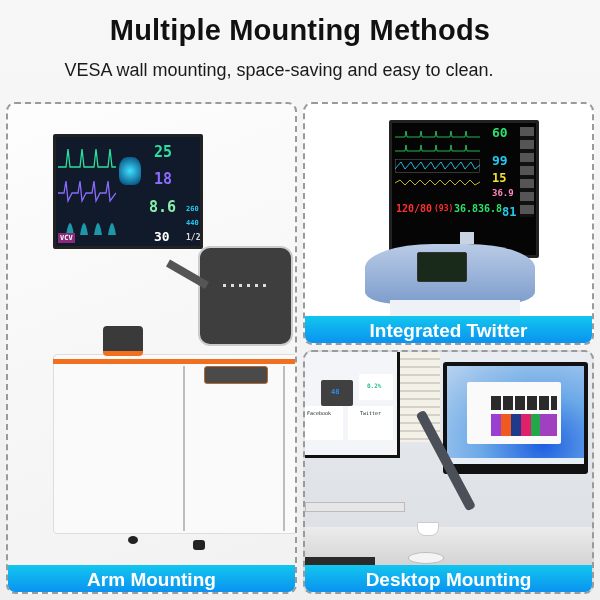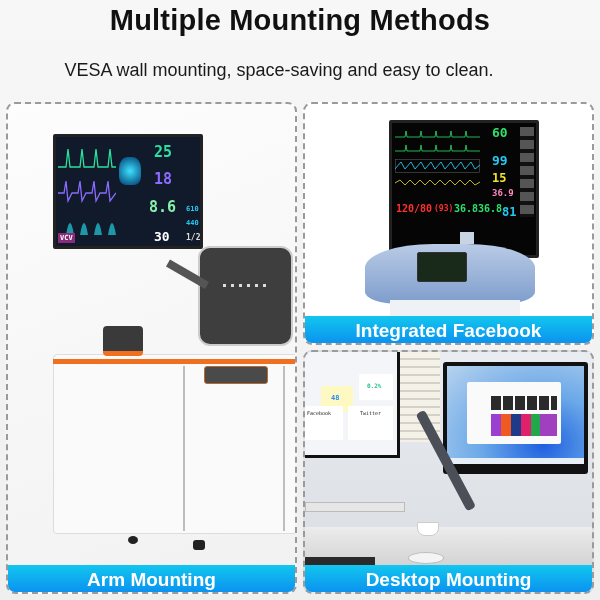--- a/index.html
+++ b/index.html
@@ -3,21 +3,21 @@
   <meta charset="utf-8">
   <style>
     * { box-sizing: border-box; margin: 0; padding: 0; }
     html, body { width: 600px; height: 600px; overflow: hidden; }
     body {
       background: linear-gradient(180deg, #f7f7f7 0%, #efefef 100%);
       font-family: "Liberation Sans", "DejaVu Sans", sans-serif;
       position: relative;
     }
     .title {
-      position: absolute; left: 0; top: 4px; width: 600px; text-align: center;
+      position: absolute; left: 0; top: 14px; width: 600px; text-align: center;
       font-size: 29px; font-weight: 700; color: #111; letter-spacing: 0.2px;
     }
     .subtitle {
       position: absolute; left: 0; top: 60px; width: 558px; text-align: center;
       font-size: 18px; color: #1a1a1a;
     }
     .panel {
       position: absolute; border: 2px dashed #9a9a9a; border-radius: 9px;
       background: #fff; overflow: hidden;
     }
@@ -67,21 +67,21 @@
         <polyline fill="none" stroke="#8a6cff" stroke-width="1.3" points="0,16 6,16 8,4 10,24 14,16 20,16 22,4 24,24 28,16 34,16 36,4 38,24 42,16 48,16 50,4 52,24 58,16"></polyline>
       </svg>
     <svg class="wave" style="left:2px;top:72px" width="58" height="26" viewBox="0 0 58 26">
         <path fill="#1fb8c8" opacity="0.8" d="M0,26 L8,26 Q12,2 16,26 L22,26 Q26,2 30,26 L36,26 Q40,2 44,26 L50,26 Q54,2 58,26 Z"></path>
       </svg>
     <div class="abs" style="left:63px;top:20px;width:22px;height:28px;border-radius:40% 40% 30% 30%;background:radial-gradient(circle,#3fe0ff 0%,#0a5a8a 80%);"></div>
     <div class="vtext" style="left:98px;top:6px;font-size:15px;color:#2de0a0;">25</div>
     <div class="vtext" style="left:98px;top:33px;font-size:15px;color:#8a6cff;">18</div>
     <div class="vtext" style="left:93px;top:61px;font-size:15px;color:#86efac;">8.6</div>
     <div class="vtext" style="left:98px;top:92px;font-size:13px;color:#fff;">30</div>
-    <div class="vtext" style="left:130px;top:68px;font-size:7px;color:#24c8f0;">610</div>
+    <div class="vtext" style="left:130px;top:68px;font-size:7px;color:#24c8f0;">260</div>
     <div class="vtext" style="left:130px;top:82px;font-size:7px;color:#24c8f0;">440</div>
     <div class="vtext" style="left:130px;top:96px;font-size:8px;color:#ddd;">1/2</div>
     <div class="vtext" style="left:2px;top:96px;font-size:7px;color:#fff;background:#8a2a7a;padding:1px 2px;">VCV</div>
   </div>
   <div class="label-bar">Arm Mounting</div>
 </div>
 
 <div class="panel integrated">
   <div class="abs screen" style="left:84px;top:16px;width:150px;height:138px;background:#050505;">
     <svg class="wave" style="left:3px;top:4px" width="85" height="30" viewBox="0 0 85 30">
@@ -103,27 +103,27 @@
     <div class="vtext" style="left:42px;top:81px;font-size:8px;color:#ff3030;">(93)</div>
     <div class="vtext" style="left:62px;top:80px;font-size:10px;color:#2de06a;">36.8</div>
     <div class="vtext" style="left:86px;top:80px;font-size:10px;color:#2de06a;">36.8</div>
     <div class="vtext" style="left:110px;top:82px;font-size:12px;color:#24c8f0;">81</div>
     <div class="abs" style="left:128px;top:4px;width:14px;height:90px;background:repeating-linear-gradient(180deg,#555 0 9px,#111 9px 13px);"></div>
   </div>
   <div class="abs" style="left:155px;top:128px;width:14px;height:12px;background:#c8d4e2;"></div>
   <div class="abs" style="left:60px;top:140px;width:170px;height:60px;background:linear-gradient(180deg,#b9cbe6 0%,#7e9dcc 100%);border-radius:40% 40% 20% 20%;"></div>
   <div class="abs screen" style="left:112px;top:148px;width:50px;height:30px;background:#1a2a1a;border:1px solid #333;"></div>
   <div class="abs" style="left:85px;top:196px;width:130px;height:18px;background:#eef1f6;"></div>
-  <div class="label-bar">Integrated Facebook</div>
+  <div class="label-bar">Integrated Twitter</div>
 </div>
 
 <div class="panel desktop">
   <div class="abs" style="left:95px;top:0;width:40px;height:90px;background:repeating-linear-gradient(180deg,#f4f1e8 0 6px,#d6d1c6 6px 8px);"></div>
   <div class="abs" style="left:-2px;top:-2px;width:97px;height:108px;background:#f3f5f9;border:3px solid #111;border-left:none;border-top:none;">
-    <div class="abs" style="left:18px;top:36px;width:32px;height:26px;background:#fef9c3;border-radius:2px;text-align:right;">
+    <div class="abs" style="left:18px;top:30px;width:32px;height:26px;background:#404040;border-radius:2px;text-align:right;">
       <span class="vtext" style="left:10px;top:8px;font-size:7px;color:#2a8cf0;">48</span>
     </div>
     <div class="abs" style="left:56px;top:24px;width:34px;height:26px;background:#fff;border-radius:2px;">
       <span class="vtext" style="left:8px;top:8px;font-size:6px;color:#2ac08a;">0.2%</span>
     </div>
     <div class="abs" style="left:0;top:56px;width:40px;height:34px;background:#fff;">
       <span class="vtext" style="left:4px;top:4px;font-size:5px;color:#222;font-weight:400;">Facebook</span>
     </div>
     <div class="abs" style="left:45px;top:56px;width:45px;height:34px;background:#fff;">
       <span class="vtext" style="left:12px;top:4px;font-size:5px;color:#222;font-weight:400;">Twitter</span>

